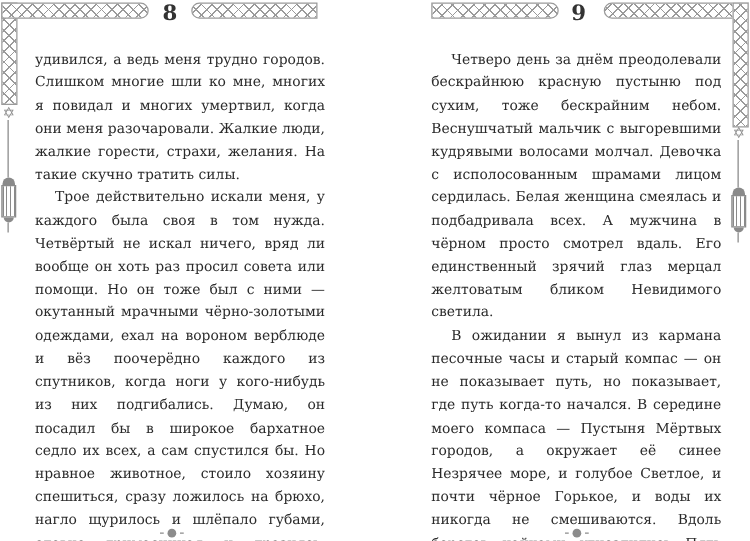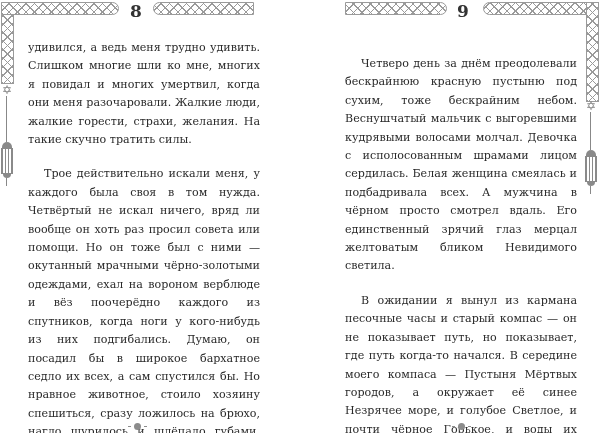--- a/index.html
+++ b/index.html
@@ -28,21 +28,21 @@
   .lantern .star { position:absolute; left:1px; width:12px; height:12px; color:#888; font-size:12px; line-height:12px; text-align:center; }
   .lantern .cap { position:absolute; left:2px; width:10px; height:6px; background:#8a8a8a; border-radius:5px 5px 0 0; }
   .lantern .body { position:absolute; left:1px; width:12px; height:26px; border:1px solid #8a8a8a; box-sizing:border-box;
     background: repeating-linear-gradient(90deg, #8a8a8a 0 1px, transparent 1px 3px); }
   .lantern .base { position:absolute; left:3px; width:8px; height:4px; background:#8a8a8a; border-radius:0 0 4px 4px; }
 
   .text { position:absolute; top:39px; width:232px; font-size:11.1px; line-height:18.4px; text-align:justify; hyphens:manual; }
   .page.left .text { left:28px; }
   .page.right .text { left:45px; }
   .para { margin:0; text-indent:0; }
-  .para.indent { text-indent:16px;margin-top:16px; }
+  .para.indent { text-indent:16px; }
 
   .footer-orn { position:absolute; top:422px; width:24px; height:8px; }
   .footer-orn .dot { position:absolute; top:1px; left:8px; width:7px; height:7px; border-radius:50%; background:#8c8c8c; }
   .footer-orn .tick { position:absolute; top:4px; width:3px; height:1px; background:#8c8c8c; }
 </style>
 </head>
 <body>
 
 <div class="page left">
   <div class="band-v pattern" style="left:1px; height:82px; border-radius:0 0 0 0;"></div>
@@ -53,21 +53,21 @@
   <div class="lantern" style="left:0px; top:84px; height:110px;">
     <div class="star" style="top:0;">✡</div>
     <div class="chain" style="top:12px; height:46px;"></div>
     <div class="cap" style="top:58px;"></div>
     <div class="body" style="top:64px;"></div>
     <div class="base" style="top:90px;"></div>
     <div class="chain" style="top:94px; height:8px;"></div>
   </div>
 
   <div class="text">
-    <p class="para">удивился, а ведь меня трудно удивить. Слишком многие шли ко мне, многих я повидал и многих умертвил, когда они меня разочаровали. Жалкие люди, жалкие горести, страхи, желания. На такие скучно тратить силы.</p>
+    <p class="para">удивился, а ведь меня трудно городов. Слишком многие шли ко мне, многих я повидал и многих умертвил, когда они меня разочаровали. Жалкие люди, жалкие горести, страхи, желания. На такие скучно тратить силы.</p>
     <p class="para indent">Трое действительно искали меня, у каждого была своя в том нужда. Четвёртый не искал ничего, вряд ли вообще он хоть раз просил совета или помощи. Но он тоже был с ними — окутанный мрачными чёрно-золотыми одеждами, ехал на вороном верблюде и вёз поочерёдно каждого из спутников, когда ноги у кого-нибудь из них подгибались. Думаю, он посадил бы в широкое бархатное седло их всех, а сам спустился бы. Но нравное животное, стоило хозяину спешиться, сразу ложилось на брюхо, нагло щурилось и шлёпало губами, словно гримасничая и дразнясь. Верблюда нужно было погонять — тогда он фыркал, недовольно плевался, но шёл дальше. Тихо позвякивали золотые браслеты на длинных мохнатых ногах, вздымавших облачка раскалённой красноватой пыли. Шаг. Шорох. Шелест. Шаг... А ветер снова нёс прах, но путники его не замечали.</p>
 
   </div>
 
   <div class="footer-orn" style="left:126px;">
     <div class="tick" style="left:2px;"></div>
     <div class="dot"></div>
     <div class="tick" style="left:18px;"></div>
   </div>
 </div>

